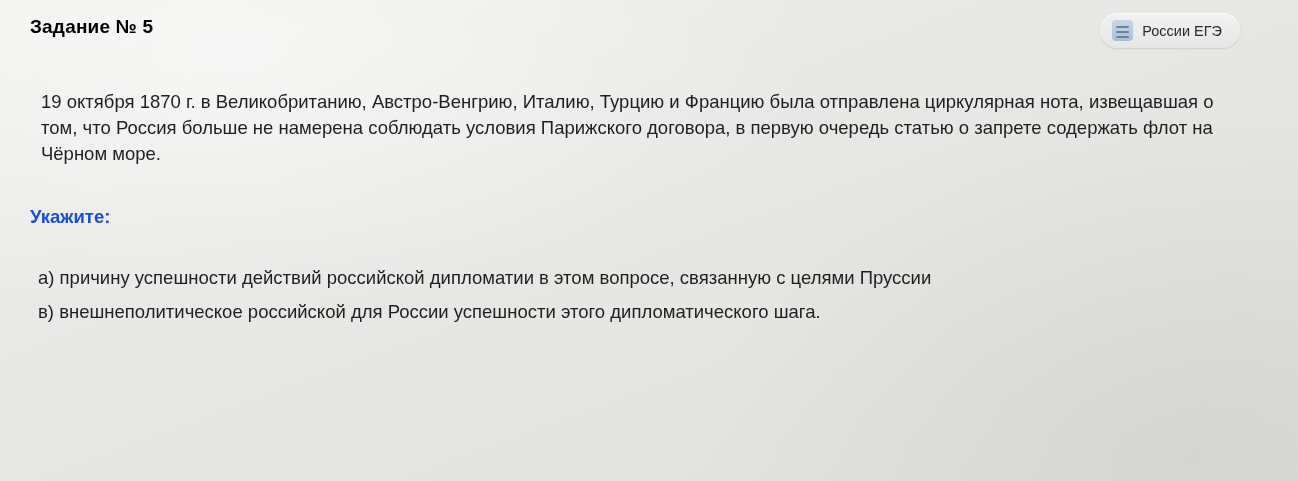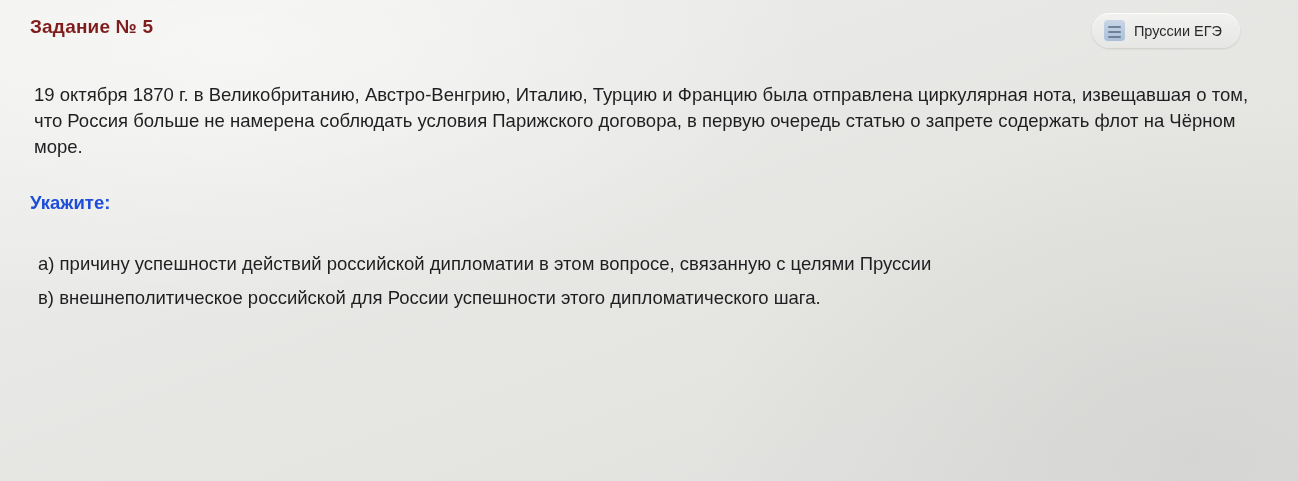--- a/index.html
+++ b/index.html
@@ -38,21 +38,21 @@
     right: 0;
     height: 48px;
   }
   .task-title {
     position: absolute;
     left: 30px;
     top: 8px;
     font-size: 19px;
     font-weight: bold;
     letter-spacing: 0.2px;
-    color: #7f1d1d;
+    color: #000000;
   }
   .level-badge {
     position: absolute;
     right: 58px;
     top: 5px;
     display: flex;
     align-items: center;
     gap: 9px;
     height: 35px;
     padding: 0 18px 0 12px;
@@ -90,21 +90,21 @@
   .body-text {
     position: absolute;
     left: 30px;
     right: 40px;
     top: 78px;
   }
   .para {
     font-size: 18.5px;
     line-height: 26px;
     color: #1f1f21;
-    margin: 4px;
+    margin: 11px;
   }
   .para.intro {
     max-width: 1222px;
   }
   .spacer-sm { height: 26px; }
   .bold-line {
     font-size: 18.5px;
     line-height: 26px;
     font-weight: bold;
     color: #1d4ed8;
@@ -118,21 +118,21 @@
 
 <div class="page-bg"></div>
 
 <div class="content">
 
   <div class="header">
     <div class="task-title">Задание № 5</div>
 
     <div class="level-badge">
       <span class="badge-icon"></span>
-      <span class="badge-label">Пруссии ЕГЭ</span>
+      <span class="badge-label">России ЕГЭ</span>
     </div>
   </div>
 
   <div class="body-text">
     <p class="para intro">19 октября 1870 г. в Великобританию, Австро-Венгрию, Италию, Турцию и Францию была отправлена циркулярная нота, извещавшая о том, что Россия больше не намерена соблюдать условия Парижского договора, в первую очередь статью о запрете содержать флот на Чёрном море.</p>
 
     <div class="spacer-sm"></div>
 
     <p class="bold-line">Укажите:</p>
 

